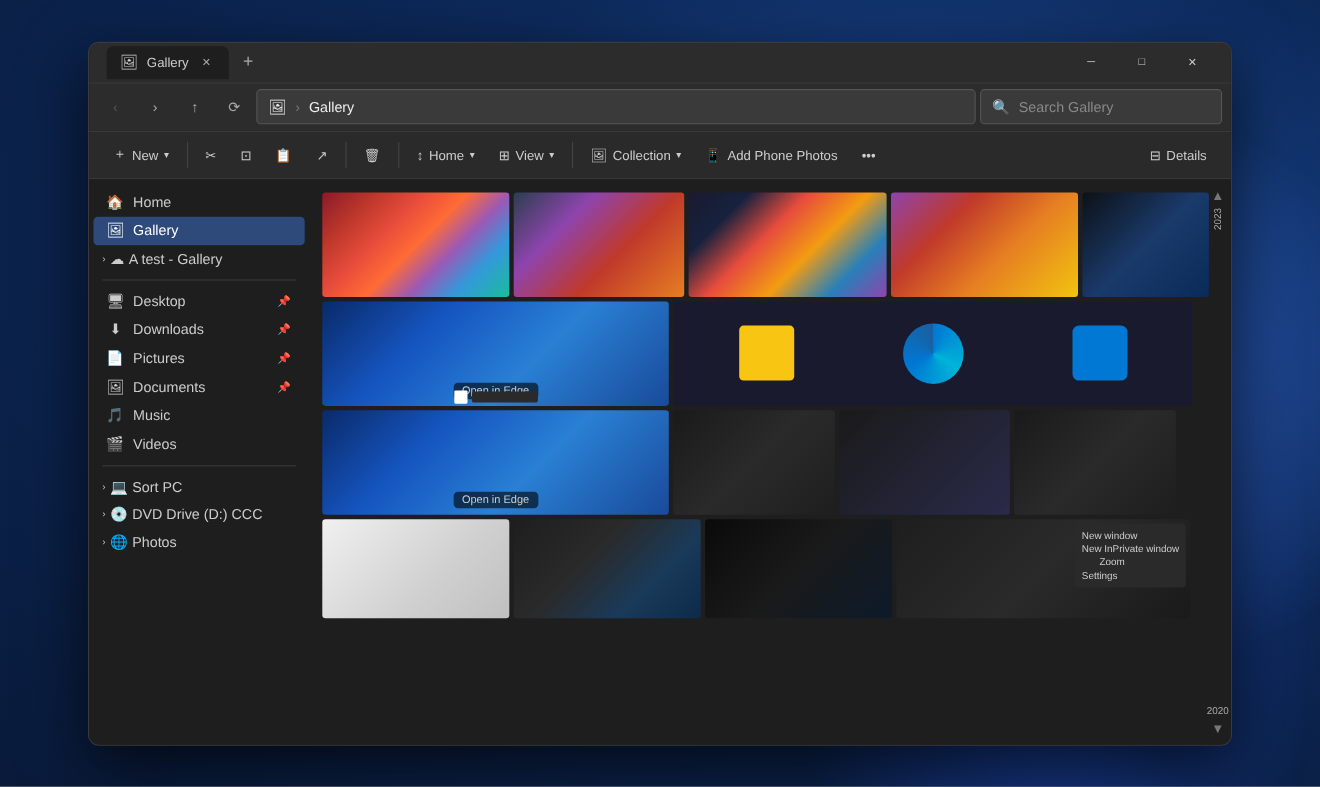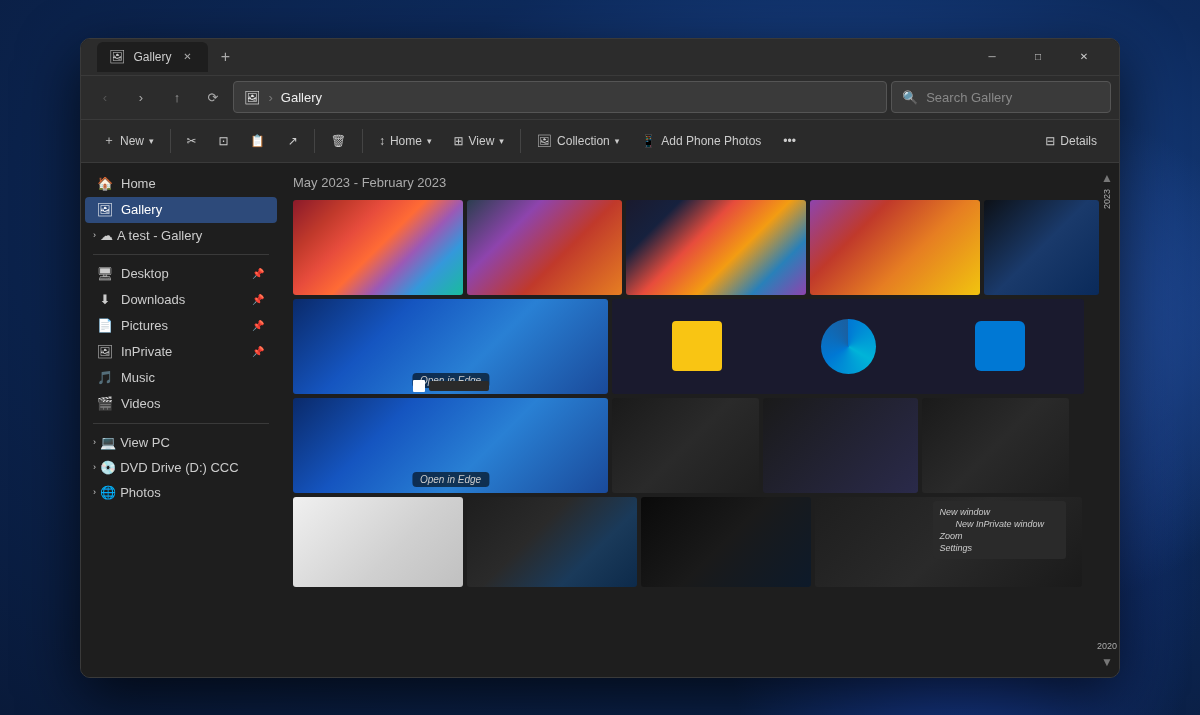--- a/index.html
+++ b/index.html
@@ -285,21 +285,20 @@
       font-size: 13px;
       color: #aaa;
       margin-bottom: 10px;
       font-weight: 400;
     }
 
     .grid-row {
       display: flex;
       gap: 4px;
       margin-bottom: 4px;
-      font-style: italic;
     }
 
     .photo-item {
       border-radius: 3px;
       overflow: hidden;
       cursor: pointer;
       flex-shrink: 0;
       position: relative;
     }
 
@@ -475,53 +474,52 @@
         <span>Downloads</span>
         <span class="sidebar-pinned-icon">📌</span>
       </div>
       <div class="sidebar-item">
         <span class="icon">📄</span>
         <span>Pictures</span>
         <span class="sidebar-pinned-icon">📌</span>
       </div>
       <div class="sidebar-item">
         <span class="icon">🖼</span>
-        <span>InPrivate</span>
+        <span>Documents</span>
         <span class="sidebar-pinned-icon">📌</span>
       </div>
       <div class="sidebar-item">
         <span class="icon">🎵</span>
         <span>Music</span>
       </div>
       <div class="sidebar-item">
         <span class="icon">🎬</span>
         <span>Videos</span>
       </div>
 
       <div class="sidebar-divider"></div>
 
       <div class="sidebar-section-header">
         <span style="font-size:9px;">›</span>
         <span class="icon">💻</span>
-        <span>View PC</span>
+        <span>Sort PC</span>
       </div>
       <div class="sidebar-section-header">
         <span style="font-size:9px;">›</span>
         <span class="icon">💿</span>
         <span>DVD Drive (D:) CCC</span>
       </div>
       <div class="sidebar-section-header">
         <span style="font-size:9px;">›</span>
         <span class="icon">🌐</span>
         <span>Photos</span>
       </div>
     </div>
 
     <div class="gallery-content">
-      <div class="date-header">May 2023 - February 2023</div>
 
       <div class="grid-row">
         <div class="photo-item photo-abstract-red" style="width:170px;height:95px;"></div>
         <div class="photo-item photo-abstract-purple" style="width:155px;height:95px;"></div>
         <div class="photo-item photo-abstract-blue" style="width:180px;height:95px;"></div>
         <div class="photo-item photo-abstract-mixed" style="width:170px;height:95px;"></div>
         <div class="photo-item photo-screen" style="width:115px;height:95px;"></div>
       </div>
 
       <div class="grid-row">
@@ -546,24 +544,24 @@
         <div class="photo-item photo-ui-dark" style="width:147px;height:95px;"></div>
         <div class="photo-item" style="width:155px;height:95px;background:linear-gradient(135deg,#1a1a1a,#2a2a4a);"></div>
         <div class="photo-item photo-ui-dark" style="width:147px;height:95px;"></div>
       </div>
 
       <div class="grid-row">
         <div class="photo-item photo-webpage" style="width:170px;height:90px;"></div>
         <div class="photo-item photo-explorer" style="width:170px;height:90px;"></div>
         <div class="photo-item photo-terminal" style="width:170px;height:90px;"></div>
         <div class="photo-item photo-edge-menu" style="width:267px;height:90px;position:relative;">
-          <div style="position:absolute;right:16px;top:4px;background:#2a2a2a;border-radius:3px;padding:4px 6px;font-size:9px;color:#aaa;">
+          <div style="position:absolute;right:4px;top:4px;background:#2a2a2a;border-radius:3px;padding:4px 6px;font-size:9px;color:#aaa;">
             <div style="margin:2px 0;color:#ccc;">New window</div>
-            <div style="margin:2px 16px;color:#ccc;">New InPrivate window</div>
-            <div style="margin:2px 0;color:#ccc;">Zoom</div>
+            <div style="margin:2px 0;color:#ccc;">New InPrivate window</div>
+            <div style="margin:2px 16px;color:#ccc;">Zoom</div>
             <div style="margin:2px 0;color:#ccc;">Settings</div>
           </div>
         </div>
       </div>
 
       <div class="timeline-bar">
         <div class="scroll-arrow">▲</div>
         <div class="year-label" style="font-size:9px;color:#aaa;writing-mode:vertical-rl;text-orientation:mixed;transform:rotate(180deg);">2023</div>
         <div style="flex:1;"></div>
         <div class="year-label" style="font-size:9px;color:#aaa;">2020</div>

